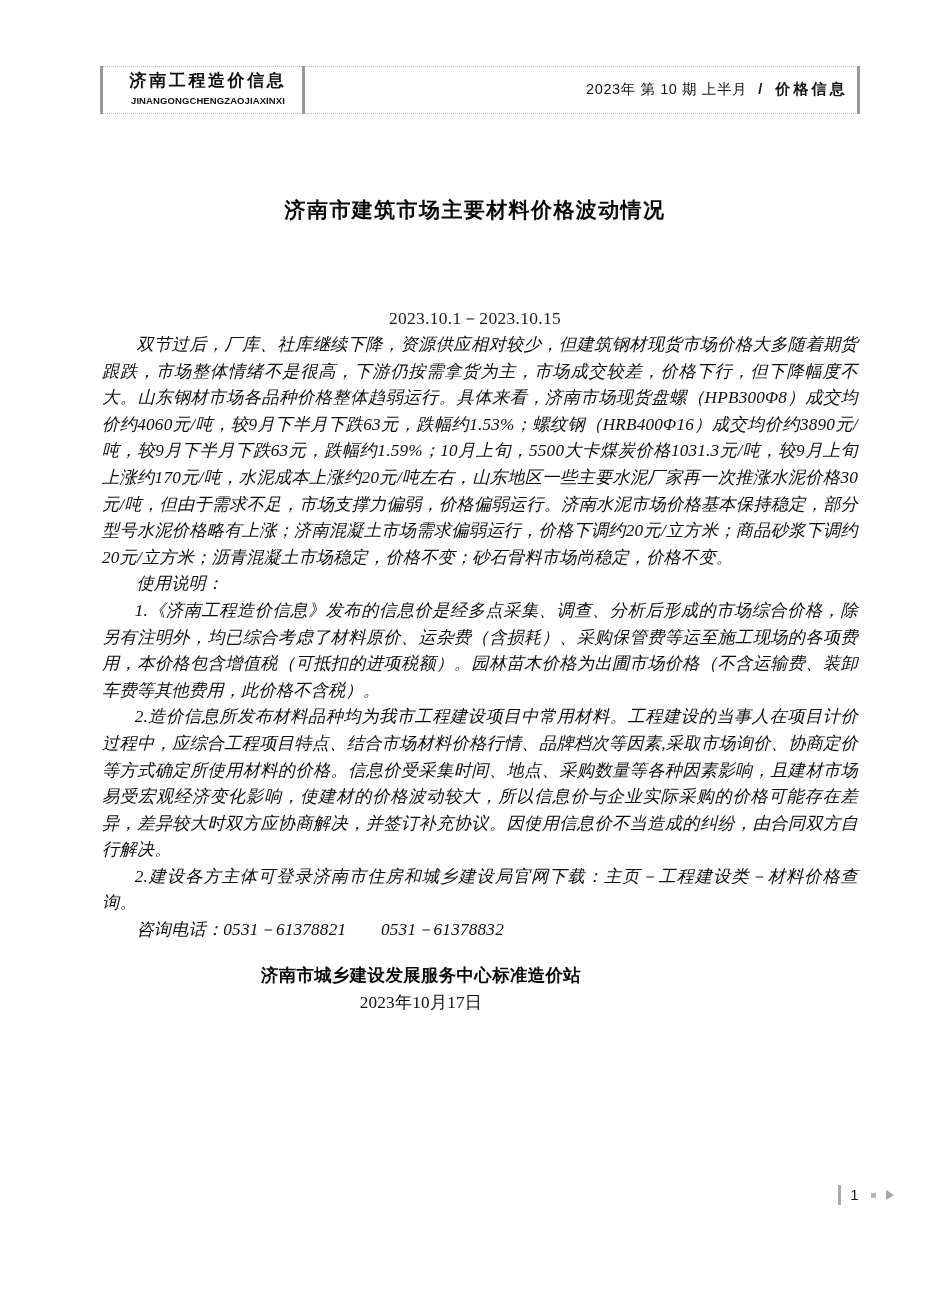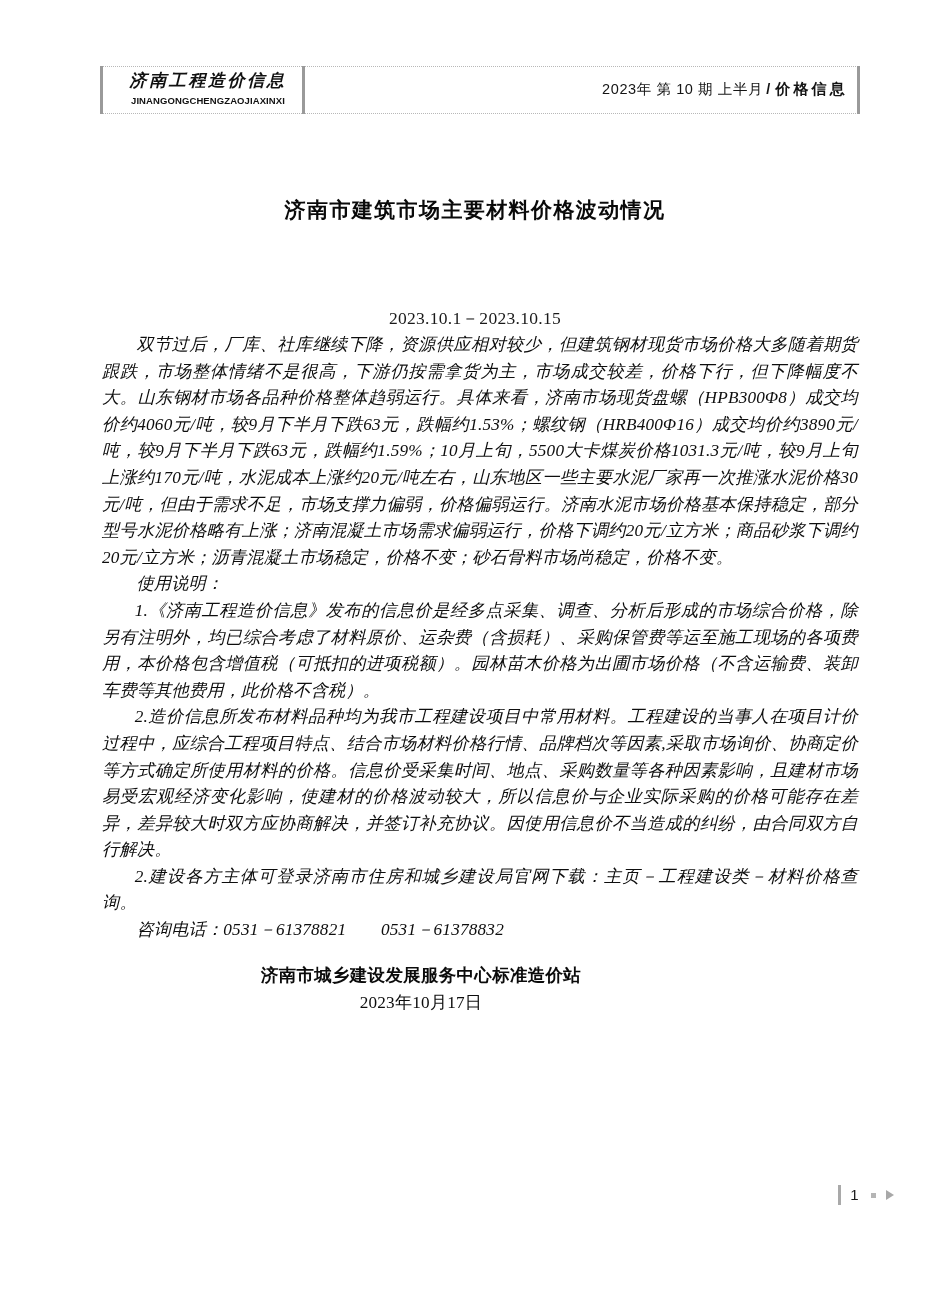--- a/index.html
+++ b/index.html
@@ -67,21 +67,20 @@
     text-align: center;
   }
   .mast-logo-cn {
     font-family: "Liberation Sans", "DejaVu Sans", sans-serif;
     font-weight: bold;
     font-size: 17px;
     letter-spacing: 2.6px;
     line-height: 24px;
     color: #111111;
     white-space: nowrap;
-    font-style: italic;
   }
   .mast-logo-py {
     font-family: "Liberation Sans", "DejaVu Sans", sans-serif;
     font-weight: bold;
     font-size: 9.5px;
     letter-spacing: 0.1px;
     line-height: 13px;
     color: #111111;
     white-space: nowrap;
     margin-top: 1px;
@@ -89,21 +88,21 @@
   .mast-issue {
     position: absolute;
     right: 12px;
     top: 13px;
     font-family: "Liberation Sans", "DejaVu Sans", sans-serif;
     font-size: 14.5px;
     color: #141414;
     white-space: nowrap;
     display: flex;
     align-items: baseline;
-    gap: 0px;
+    gap: 8px;
   }
   .mast-issue .issue-txt {
     letter-spacing: 0.6px;
   }
   .mast-issue .issue-sep {
     padding: 0 5px 0 3px;
     font-weight: bold;
   }
   .mast-issue .issue-tag {
     font-weight: bold;

